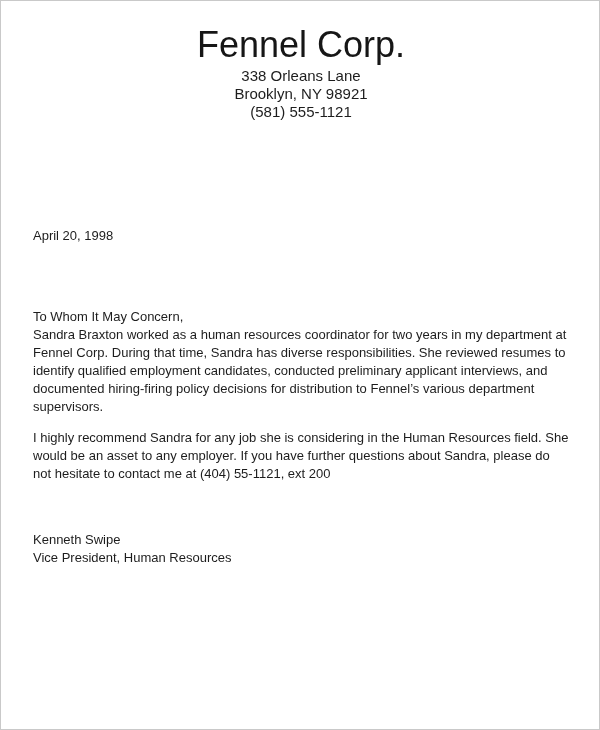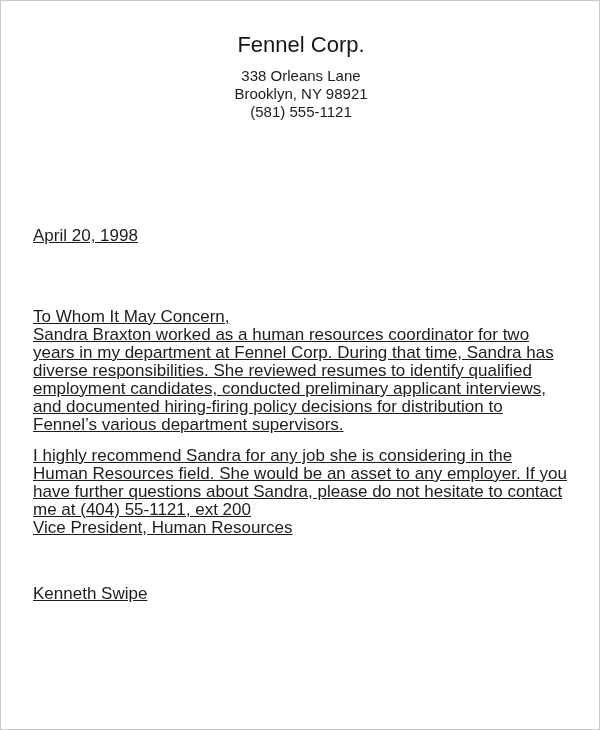--- a/index.html
+++ b/index.html
@@ -20,36 +20,35 @@
   }
   .letter {
     box-sizing: border-box;
     padding: 26px 30px 0 32px;
   }
   .letterhead {
     text-align: center;
   }
   .company-name {
     margin: 0;
-    font-size: 22px;
+    font-size: 36px;
     font-weight: 400;
     line-height: 36px;
     color: #161616;
   }
   .addr {
     font-size: 15px;
     line-height: 18px;
   }
   .addr-block {
     margin-top: 4px;
   }
   .body-text {
-    font-size: 17px;
+    font-size: 13px;
     line-height: 18px;
-    text-decoration: underline;
   }
   .date {
     margin-top: 106px;
   }
   .salutation {
     margin-top: 63px;
   }
   .para {
     margin: 0;
   }
@@ -84,18 +83,18 @@
     <div class="body-text date">April 20, 1998</div>
 
     <div class="body-text salutation">To Whom It May Concern,</div>
 
     <p class="body-text para p1">Sandra Braxton worked as a human resources coordinator for two years in my department at Fennel Corp. During that time, Sandra has diverse responsibilities. She reviewed resumes to identify qualified employment candidates, conducted preliminary applicant interviews, and documented hiring-firing policy decisions for distribution to Fennel’s various department supervisors.</p>
 
 
     <p class="body-text para p3">I highly recommend Sandra for any job she is considering in the Human Resources field. She would be an asset to any employer. If you have further questions about Sandra, please do not hesitate to contact me at (404) 55-1121, ext 200</p>
 
 
+    <div class="body-text sig-name">Kenneth Swipe</div>
+
     <div class="body-text sig-title">Vice President, Human Resources</div>
-
-    <div class="body-text sig-name">Kenneth Swipe</div>
 
   </div>
 </div>
 
 </body></html>

